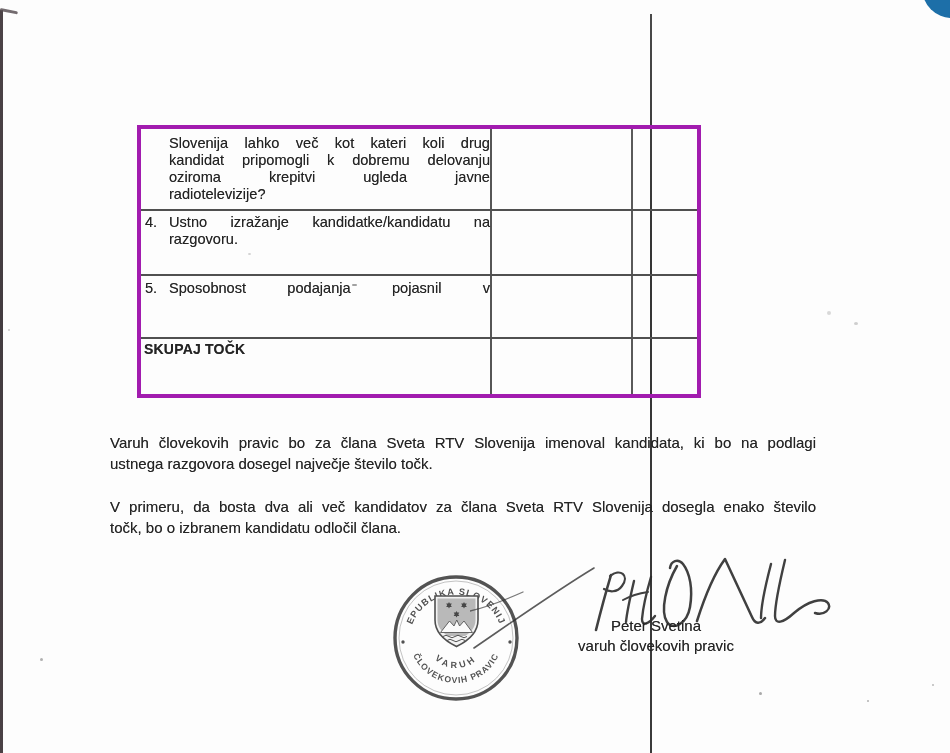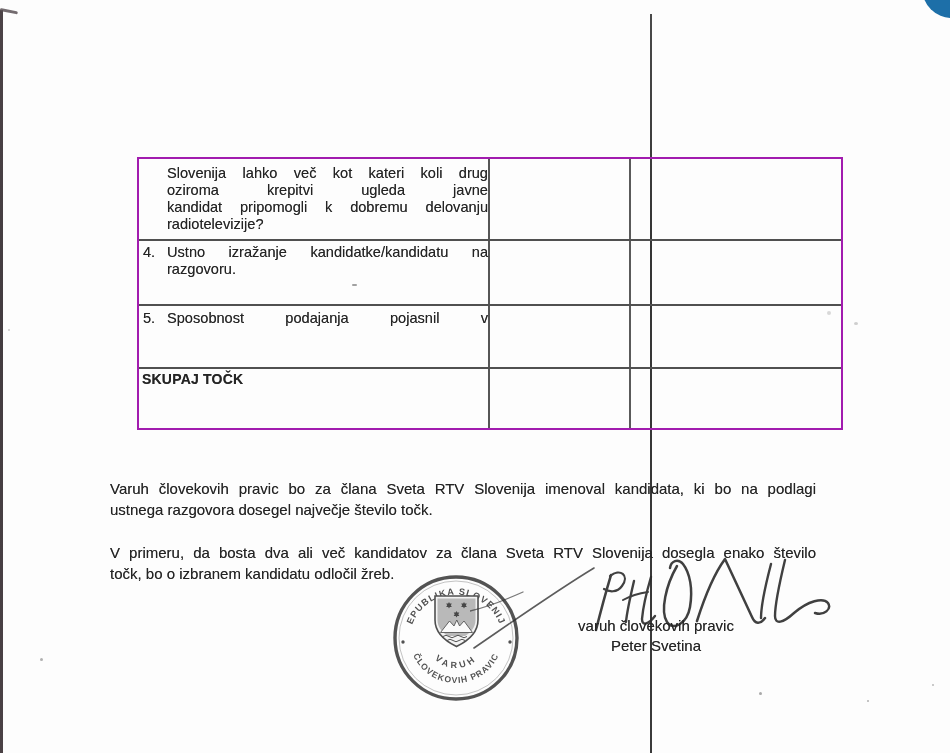--- a/index.html
+++ b/index.html
@@ -16,40 +16,40 @@
     background:linear-gradient(180deg,#4c4347 0%,#433c40 40%,#4a4145 100%);}
   #edge-wedge{position:absolute;left:0;top:8px;width:18px;height:3px;background:#5a5156;
     transform:rotate(11deg);transform-origin:left center;opacity:.85;border-radius:2px;}
   #fold-line{position:absolute;left:650px;top:14px;width:2px;height:739px;
     background:linear-gradient(180deg,#4a4a4a 0%,#353535 30%,#3a3a3a 100%);}
   #corner-badge{position:absolute;left:922px;top:-42px;width:60px;height:60px;border-radius:50%;}
 
   .speck{position:absolute;border-radius:50%;background:#555;}
 
   
-  #eval-table{position:absolute;left:137px;top:125px;width:706px;height:273px;
-    border:2px solid #a21caf;box-sizing:border-box;margin-top:32px;}
+  #eval-table{position:absolute;left:137px;top:125px;width:564px;height:273px;
+    border:4px solid #a21caf;box-sizing:border-box;}
   .vline{position:absolute;top:0;bottom:0;width:2px;background:#565656;}
   .hline{position:absolute;left:0;right:0;height:2px;background:#505050;}
   #vline-1{left:349px;}
   #vline-2{left:490px;width:1.5px;background:#5a5a5a;}
   #hline-1{top:80px;}
   #hline-2{top:145px;}
   #hline-3{top:208px;}
   .cell-lines{position:absolute;left:28px;width:321px;font-size:14.6px;}
   .cell-lines .ln{height:17px;line-height:17px;white-space:nowrap;}
   .cell-lines .ln.jl{white-space:normal;text-align:justify;text-align-last:justify;}
   .row-num{position:absolute;left:4px;width:22px;font-size:14.6px;line-height:17px;}
   #total-label{position:absolute;left:3px;top:212px;font-size:14px;font-weight:bold;
     letter-spacing:.2px;line-height:17px;}
 
   
   .para{position:absolute;left:110px;width:706px;font-size:15px;}
   .para .ln{height:21px;line-height:21px;white-space:nowrap;}
-  .para .ln.jl{white-space:normal;text-align:justify;text-align-last:justify;margin-top:46px;}
+  .para .ln.jl{white-space:normal;text-align:justify;text-align-last:justify;}
   #para-1{top:432px;}
   #para-2{top:496px;}
 
   
   #stamp-svg{position:absolute;left:388px;top:568px;filter:blur(.25px);opacity:.88;}
   #signature-svg{position:absolute;left:470px;top:545px;opacity:.9;}
   #signature-block{position:absolute;left:550px;top:616px;width:212px;text-align:center;}
   #signature-name{font-size:15px;line-height:20px;}
   #signature-title{font-size:15px;line-height:20px;}
 </style>
@@ -75,22 +75,22 @@
 
   <div id="eval-table">
     <div id="vline-1" class="vline"></div>
     <div id="vline-2" class="vline"></div>
     <div id="hline-1" class="hline"></div>
     <div id="hline-2" class="hline"></div>
     <div id="hline-3" class="hline"></div>
 
     <div class="cell-lines scan-text" style="top:6px;">
       <div class="ln jl">Slovenija lahko več kot kateri koli drug</div>
+      <div class="ln jl">kandidat pripomogli k dobremu delovanju</div>
       <div class="ln jl">oziroma krepitvi ugleda javne</div>
-      <div class="ln jl">kandidat pripomogli k dobremu delovanju</div>
       <div class="ln">radiotelevizije?</div>
     </div>
 
     <div class="row-num scan-text" style="top:85px;">4.</div>
     <div class="cell-lines scan-text" style="top:85px;">
       <div class="ln jl">Ustno izražanje kandidatke/kandidatu na</div>
       <div class="ln">razgovoru.</div>
     </div>
 
     <div class="row-num scan-text" style="top:151px;">5.</div>
@@ -100,21 +100,21 @@
 
     <div id="total-label" class="scan-text">SKUPAJ TOČK</div>
   </div>
 
   <div id="para-1" class="para scan-text">
     <div class="ln jl">Varuh človekovih pravic bo za člana Sveta RTV Slovenija imenoval kandidata, ki bo na podlagi</div>
     <div class="ln">ustnega razgovora dosegel največje število točk.</div>
   </div>
   <div id="para-2" class="para scan-text">
     <div class="ln jl">V primeru, da bosta dva ali več kandidatov za člana Sveta RTV Slovenija dosegla enako število</div>
-    <div class="ln">točk, bo o izbranem kandidatu odločil žreb.</div>
+    <div class="ln">točk, bo o izbranem kandidatu odločil člana.</div>
   </div>
 
   <svg id="stamp-svg" width="140" height="140" viewBox="388 568 140 140">
     <defs>
       <path id="arcTop" d="M 411.6 626.1 A 47 47 0 0 1 500.4 626.1"></path>
       <path id="arcBottomOuter" d="M 410.5 647.8 A 47 47 0 0 0 501.5 647.8"></path>
       <path id="arcBottomInner" d="M 430 653 A 30 30 0 0 0 482 653"></path>
     </defs>
     <g stroke="#3c3c3c" fill="none">
       <circle cx="456" cy="638" r="61" stroke-width="3.4"></circle>
@@ -154,17 +154,17 @@
       <path d="M 623 600 C 632 595 641 593 648 592" stroke-width="2"></path>
       <path d="M 651 577 C 646 594 643 607 642 619 C 642 626 648 625 655 616" stroke-width="2.4"></path>
       <path d="M 677 566 C 666 585 660 611 667 622 C 673 631 687 624 690 607 C 693 589 690 573 683 564 C 678 558 671 561 670 568" stroke-width="2.5"></path>
       <path d="M 697 621 C 704 599 714 574 725 559 L 752 617 C 755 624 760 625 765 618" stroke-width="2.5"></path>
       <path d="M 771 564 C 765 587 761 606 761 618" stroke-width="2.4"></path>
       <path d="M 785 560 C 779 585 775 604 775 616 C 775 625 783 623 794 613 C 808 601 823 597 828 603 C 832 609 824 616 815 613" stroke-width="2.4"></path>
     </g>
   </svg>
 
   <div id="signature-block">
+    <div id="signature-name" class="scan-text">Peter Svetina</div>
     <div id="signature-title" class="scan-text">varuh človekovih pravic</div>
-    <div id="signature-name" class="scan-text">Peter Svetina</div>
   </div>
 
 </div>
 
 </body></html>

